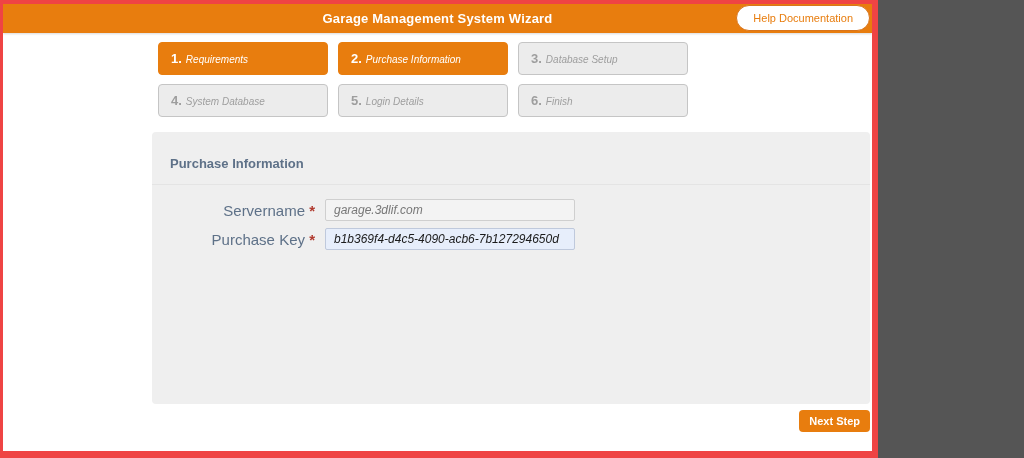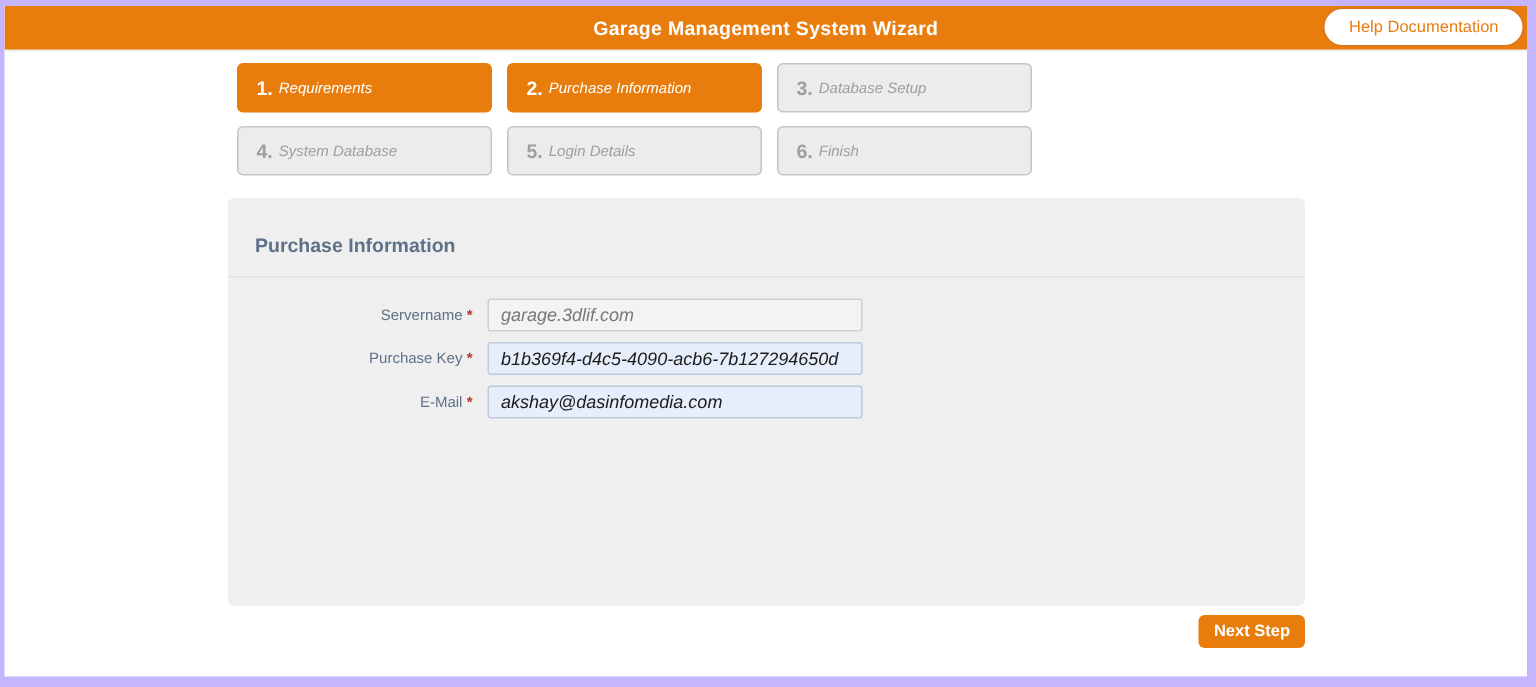--- a/index.html
+++ b/index.html
@@ -1,20 +1,20 @@
 <!DOCTYPE html>
 <html><head>
 <meta charset="utf-8">
 <style>
   * { margin: 0; padding: 0; box-sizing: border-box; }
   body { font-family: "Liberation Sans", sans-serif; background: #555; }
 
   .screen {
-    width: 1024px; height: 458px;
-    background: #c4b5fd;
+    width: 878px; height: 458px;
+    background: #ef4444;
     padding: 4px 6px 7px 3px;
   }
   .page {
     position: relative;
     width: 100%; height: 100%;
     background: #ffffff;
     overflow: hidden;
   }
 
   
@@ -74,21 +74,21 @@
   }
   .panel-heading {
     padding: 24px 18px 13px 18px;
     border-bottom: 1px solid #E4E4E4;
     color: #5E7188; font-size: 13px; font-weight: bold;
   }
   .form { padding-top: 14px; }
   .form-row { display: flex; align-items: center; margin-bottom: 7px; }
   .form-label {
     width: 173px; text-align: right; padding-right: 10px;
-    color: #5E7188; font-size: 10px;
+    color: #5E7188; font-size: 15px;
   }
   .req { color: #B03A2E; font-weight: bold; }
   .field {
     width: 250px; height: 22px;
     border: 1px solid #C9CDD4;
     border-radius: 2px;
     padding: 0 8px;
     font-family: "Liberation Sans", sans-serif;
     font-size: 12px;
     background: #ffffff; color: #222;
@@ -172,27 +172,20 @@
         </div>
 
         <div class="form-row">
           <div class="form-label">
             <span>Purchase Key</span>
             <span class="req">*</span>
           </div>
           <input class="field autofill-field" type="text" value="b1b369f4-d4c5-4090-acb6-7b127294650d" style="">
         </div>
 
-        <div class="form-row">
-          <div class="form-label">
-            <span>E-Mail</span>
-            <span class="req">*</span>
-          </div>
-          <input class="field autofill-field" type="text" value="akshay@dasinfomedia.com" style="">
-        </div>
 
       </div>
     </div>
 
     <div class="footer">
       <button class="btn">Next Step</button>
     </div>
 
   </div>
 </div>

